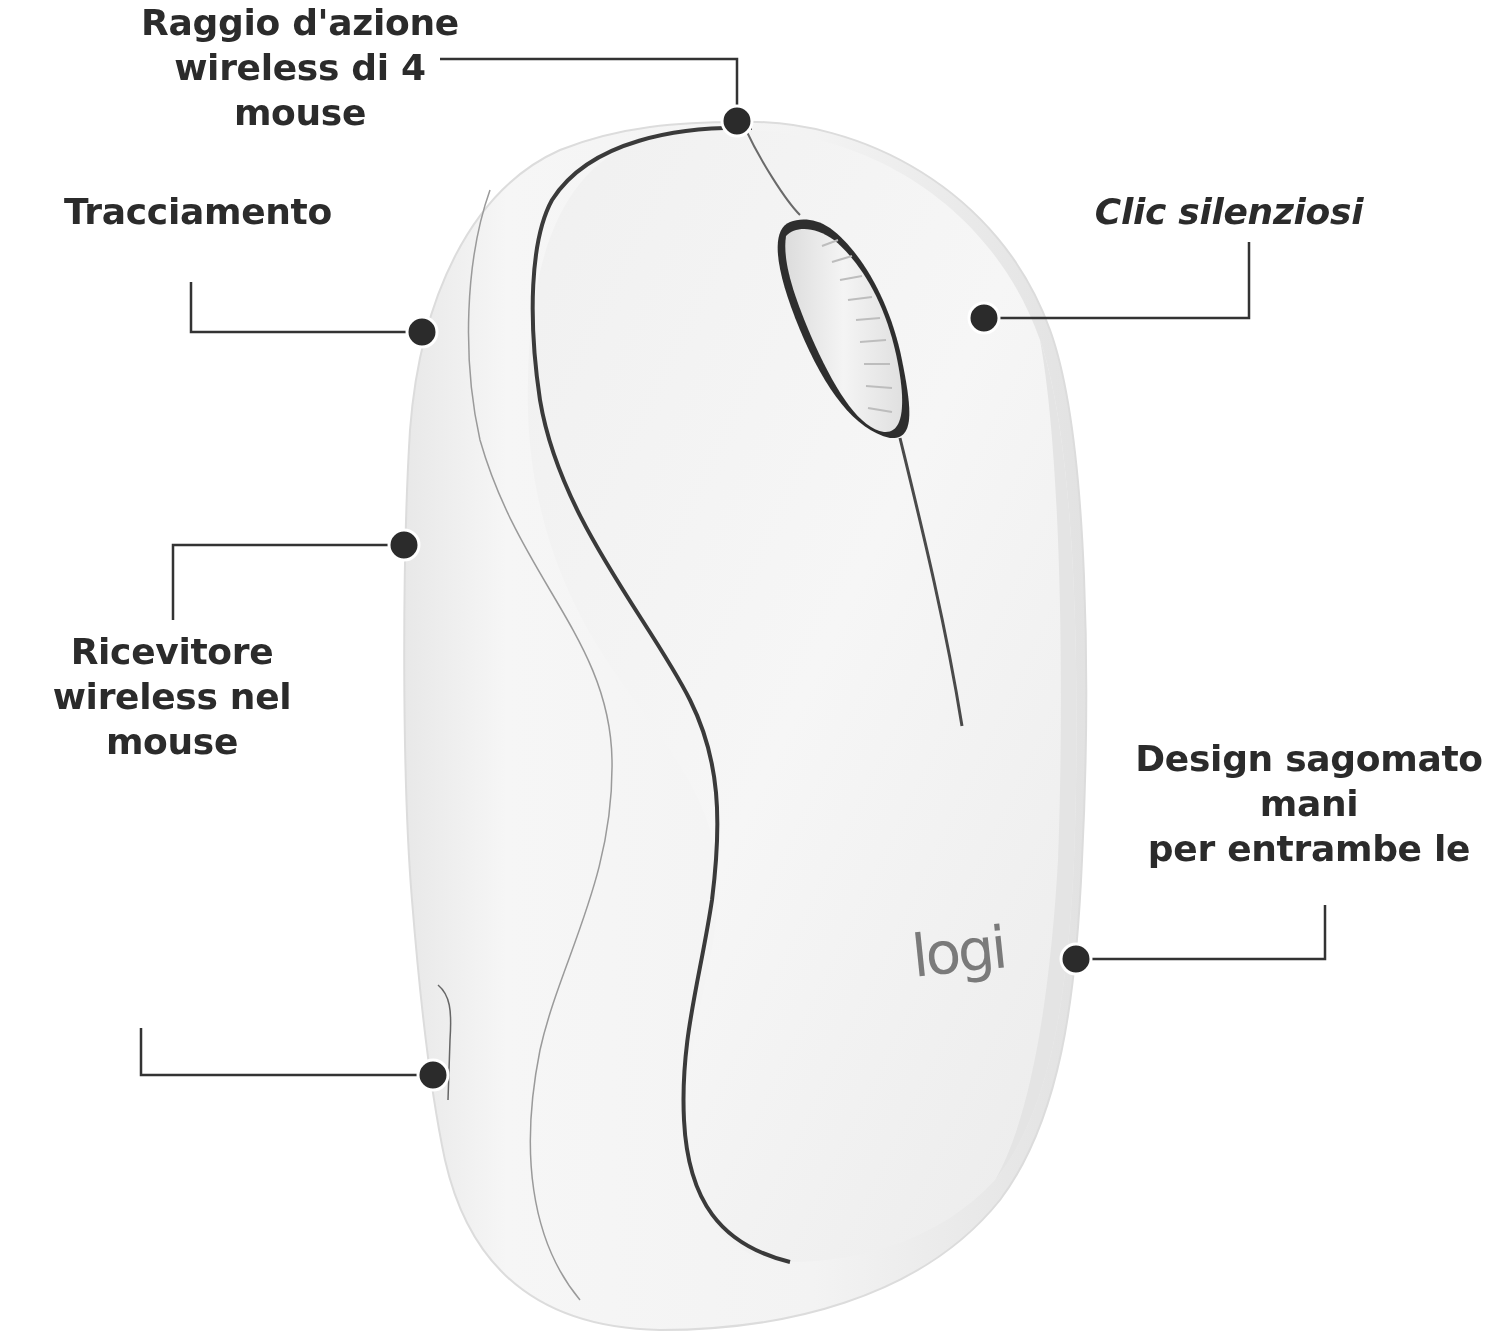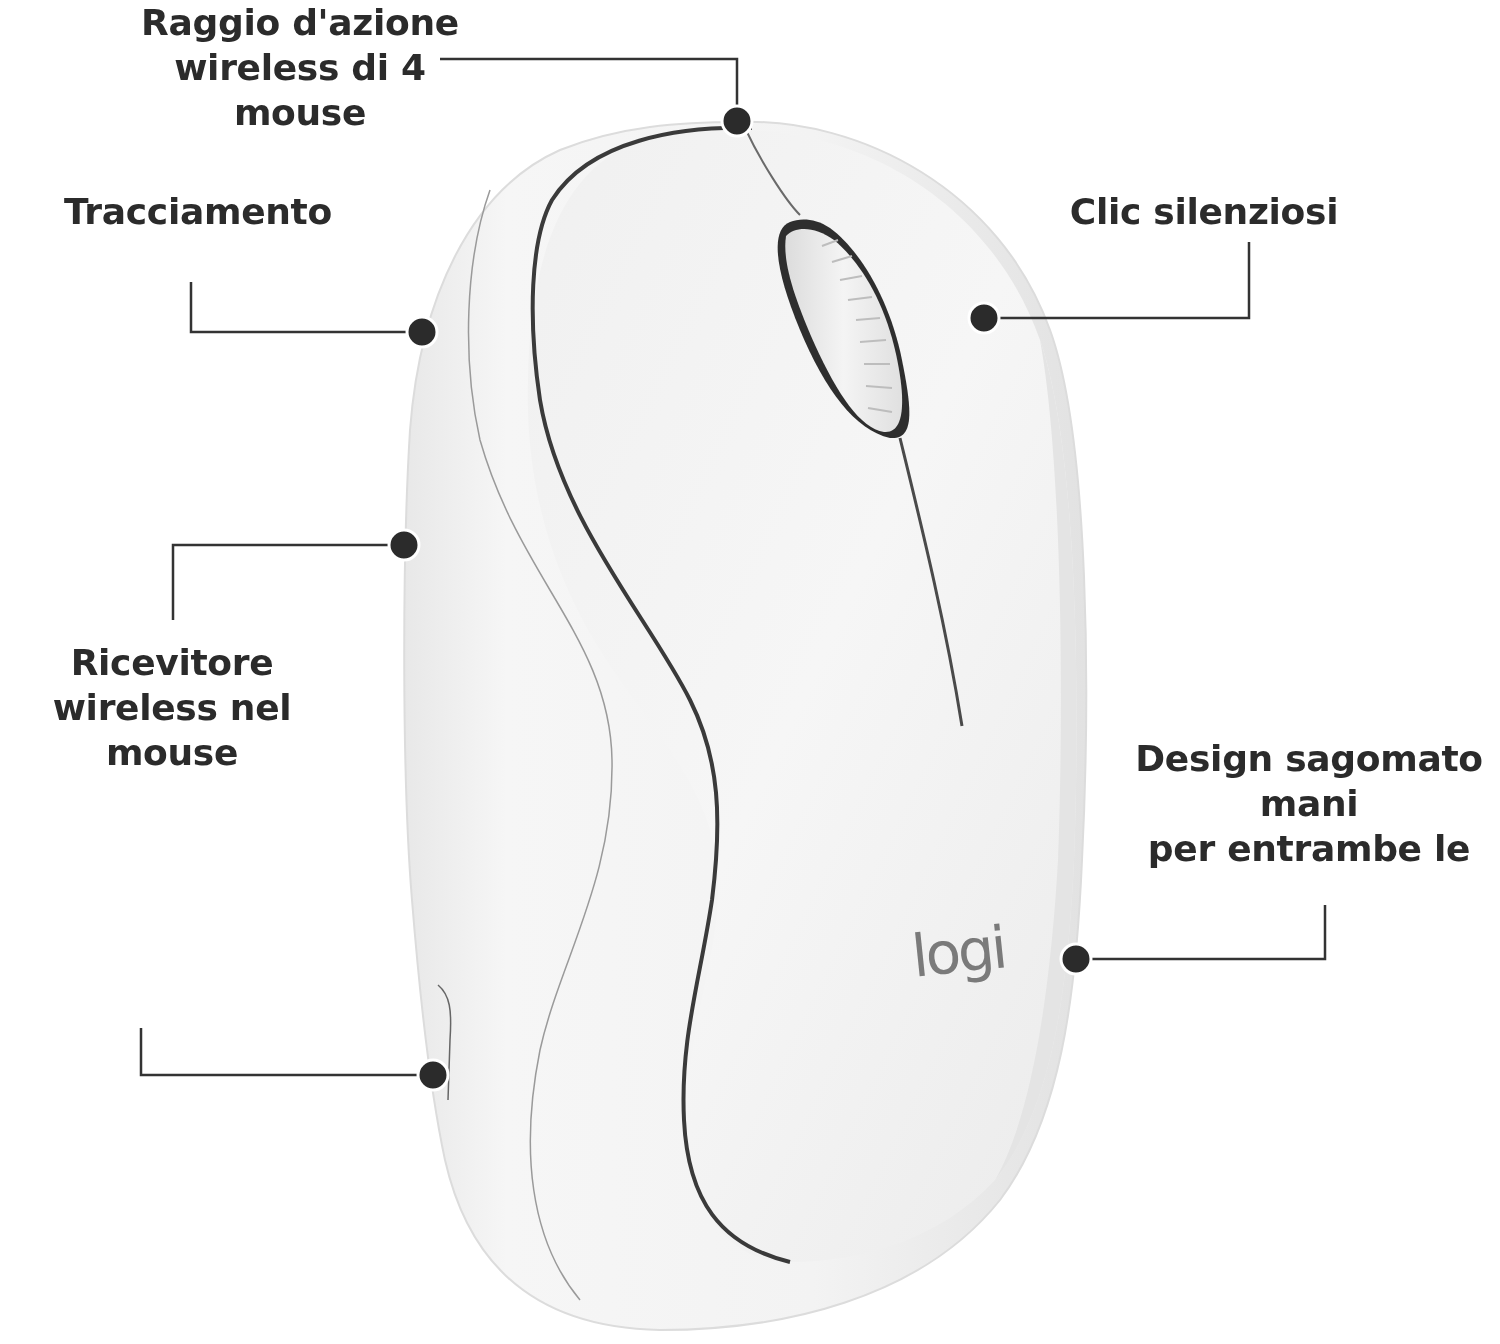--- a/index.html
+++ b/index.html
@@ -17,22 +17,22 @@
       font-size: 36px;
       line-height: 45px;
       text-align: center;
       letter-spacing: -0.3px;
       white-space: nowrap;
     }
     .callout-label span { display: block; }
 
     .lbl-range   { left: 118px;  top: 0px;    width: 364px; }
     .lbl-track   { left: 40px;   top: 189px;  width: 316px; text-align: center; }
-    .lbl-silent  { left: 1052px; top: 189px;  width: 304px; }
-    .lbl-recv    { left: 50px;   top: 629px;  width: 244px; margin-top: 11px; }
+    .lbl-silent  { left: 1077px; top: 189px;  width: 304px; font-style: italic; }
+    .lbl-recv    { left: 50px;   top: 629px;  width: 244px; }
     .lbl-battery { left: 0px;    top: 886px;  width: 276px; }
     .lbl-design  { left: 1118px; top: 736px;  width: 382px; }
 
     .logo {
       position: absolute;
       left: 912px; top: 918px;
       font-family: "DejaVu Sans", sans-serif;
       font-size: 58px;
       font-weight: normal;
       color: #7a7a7a;

